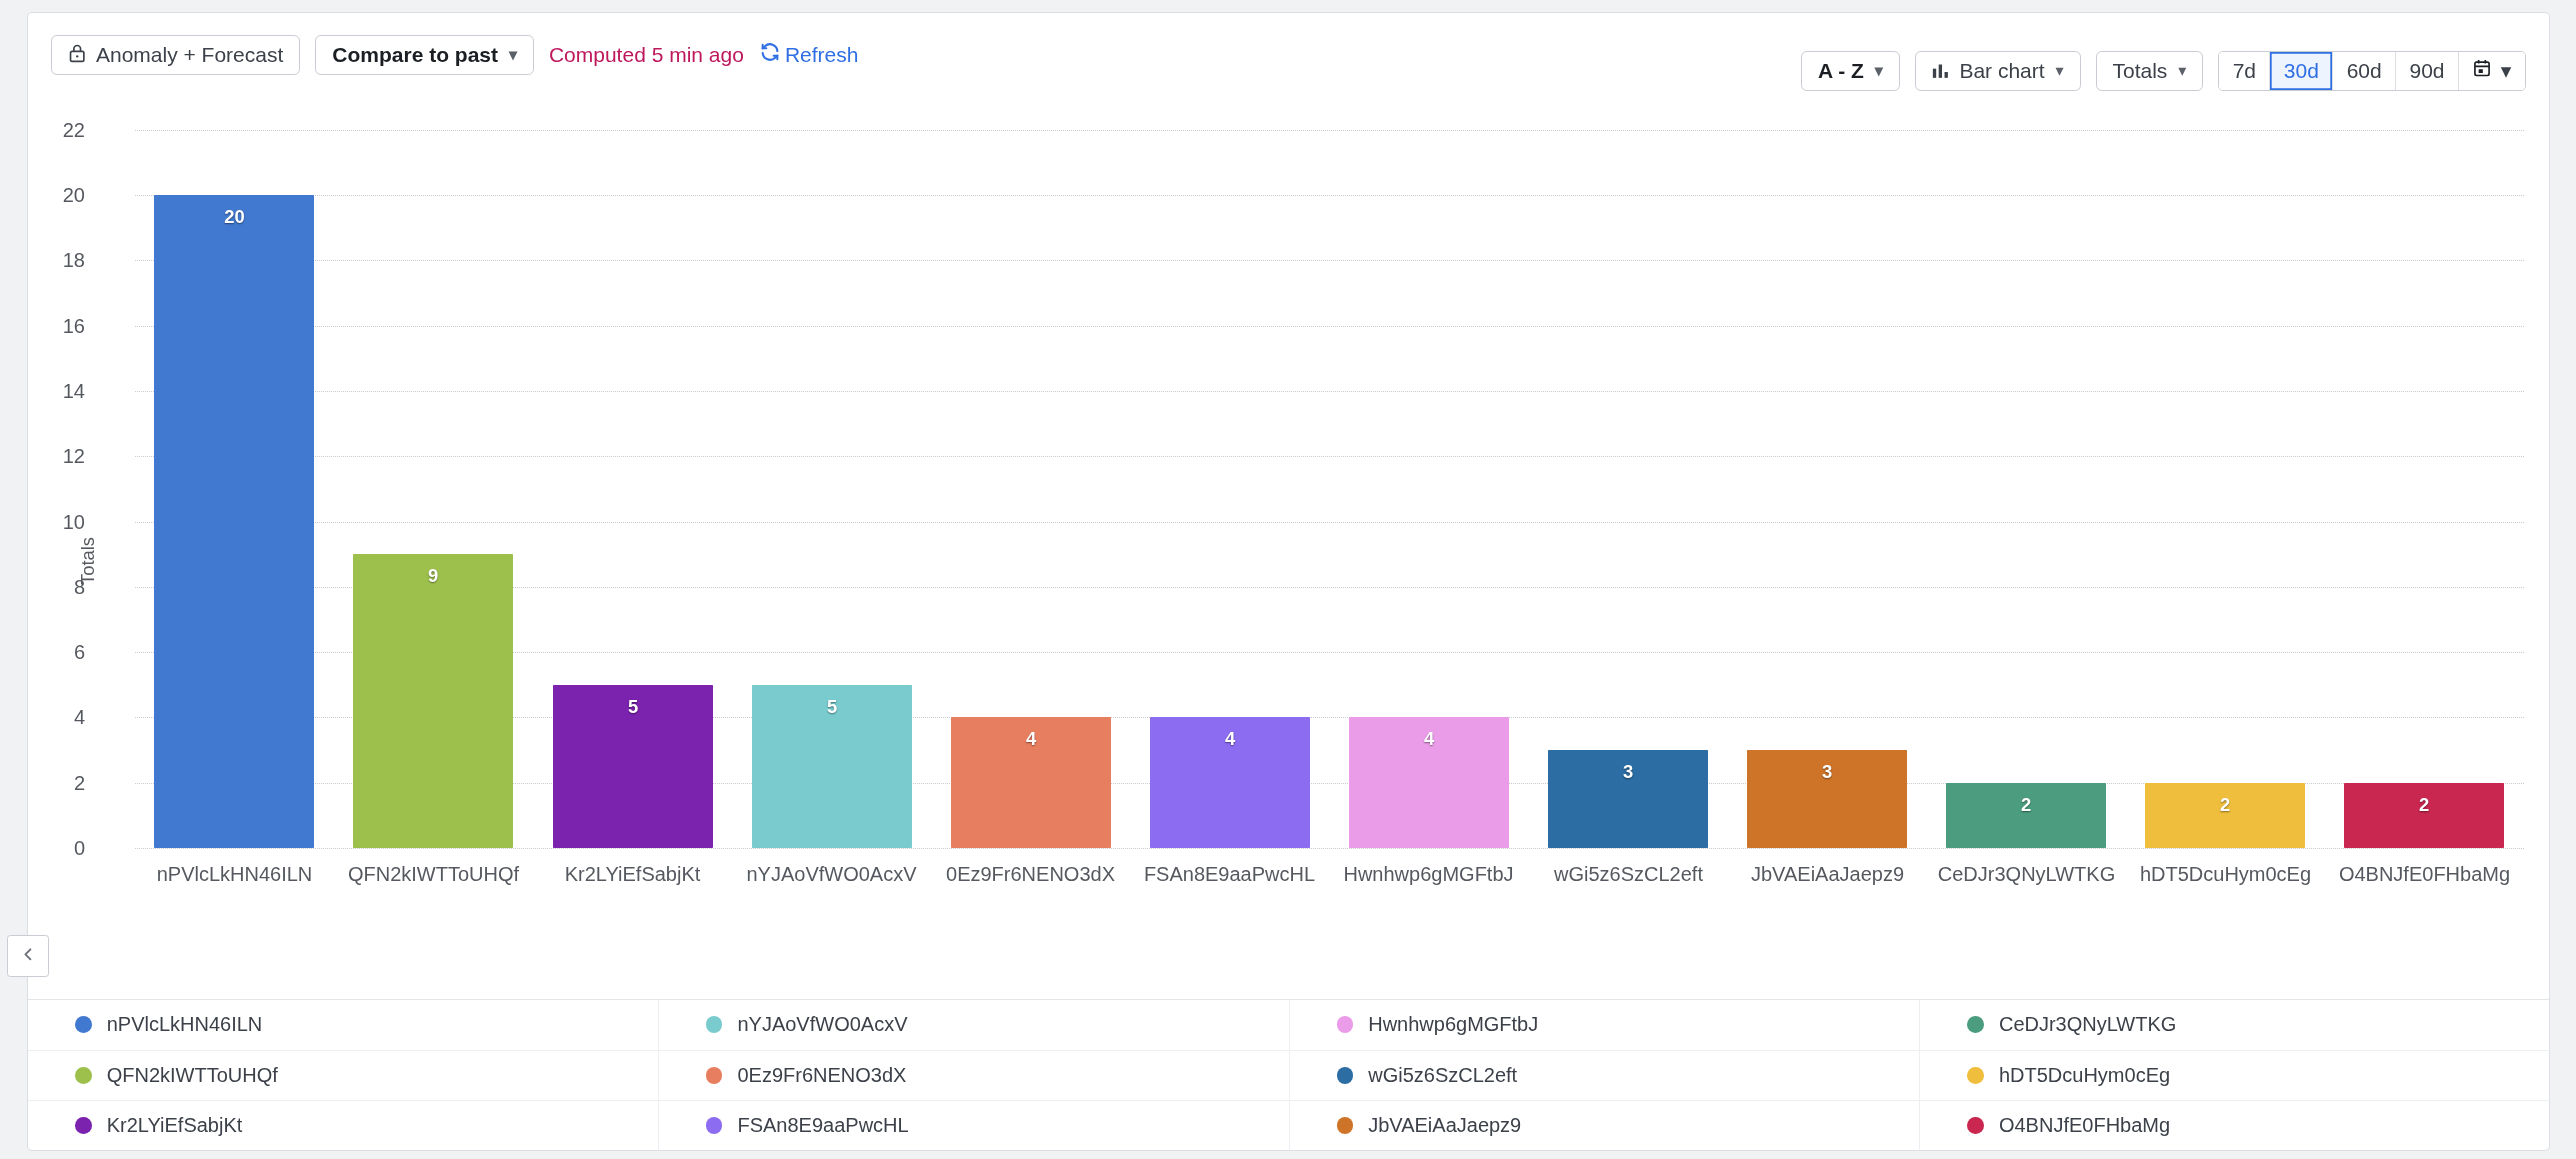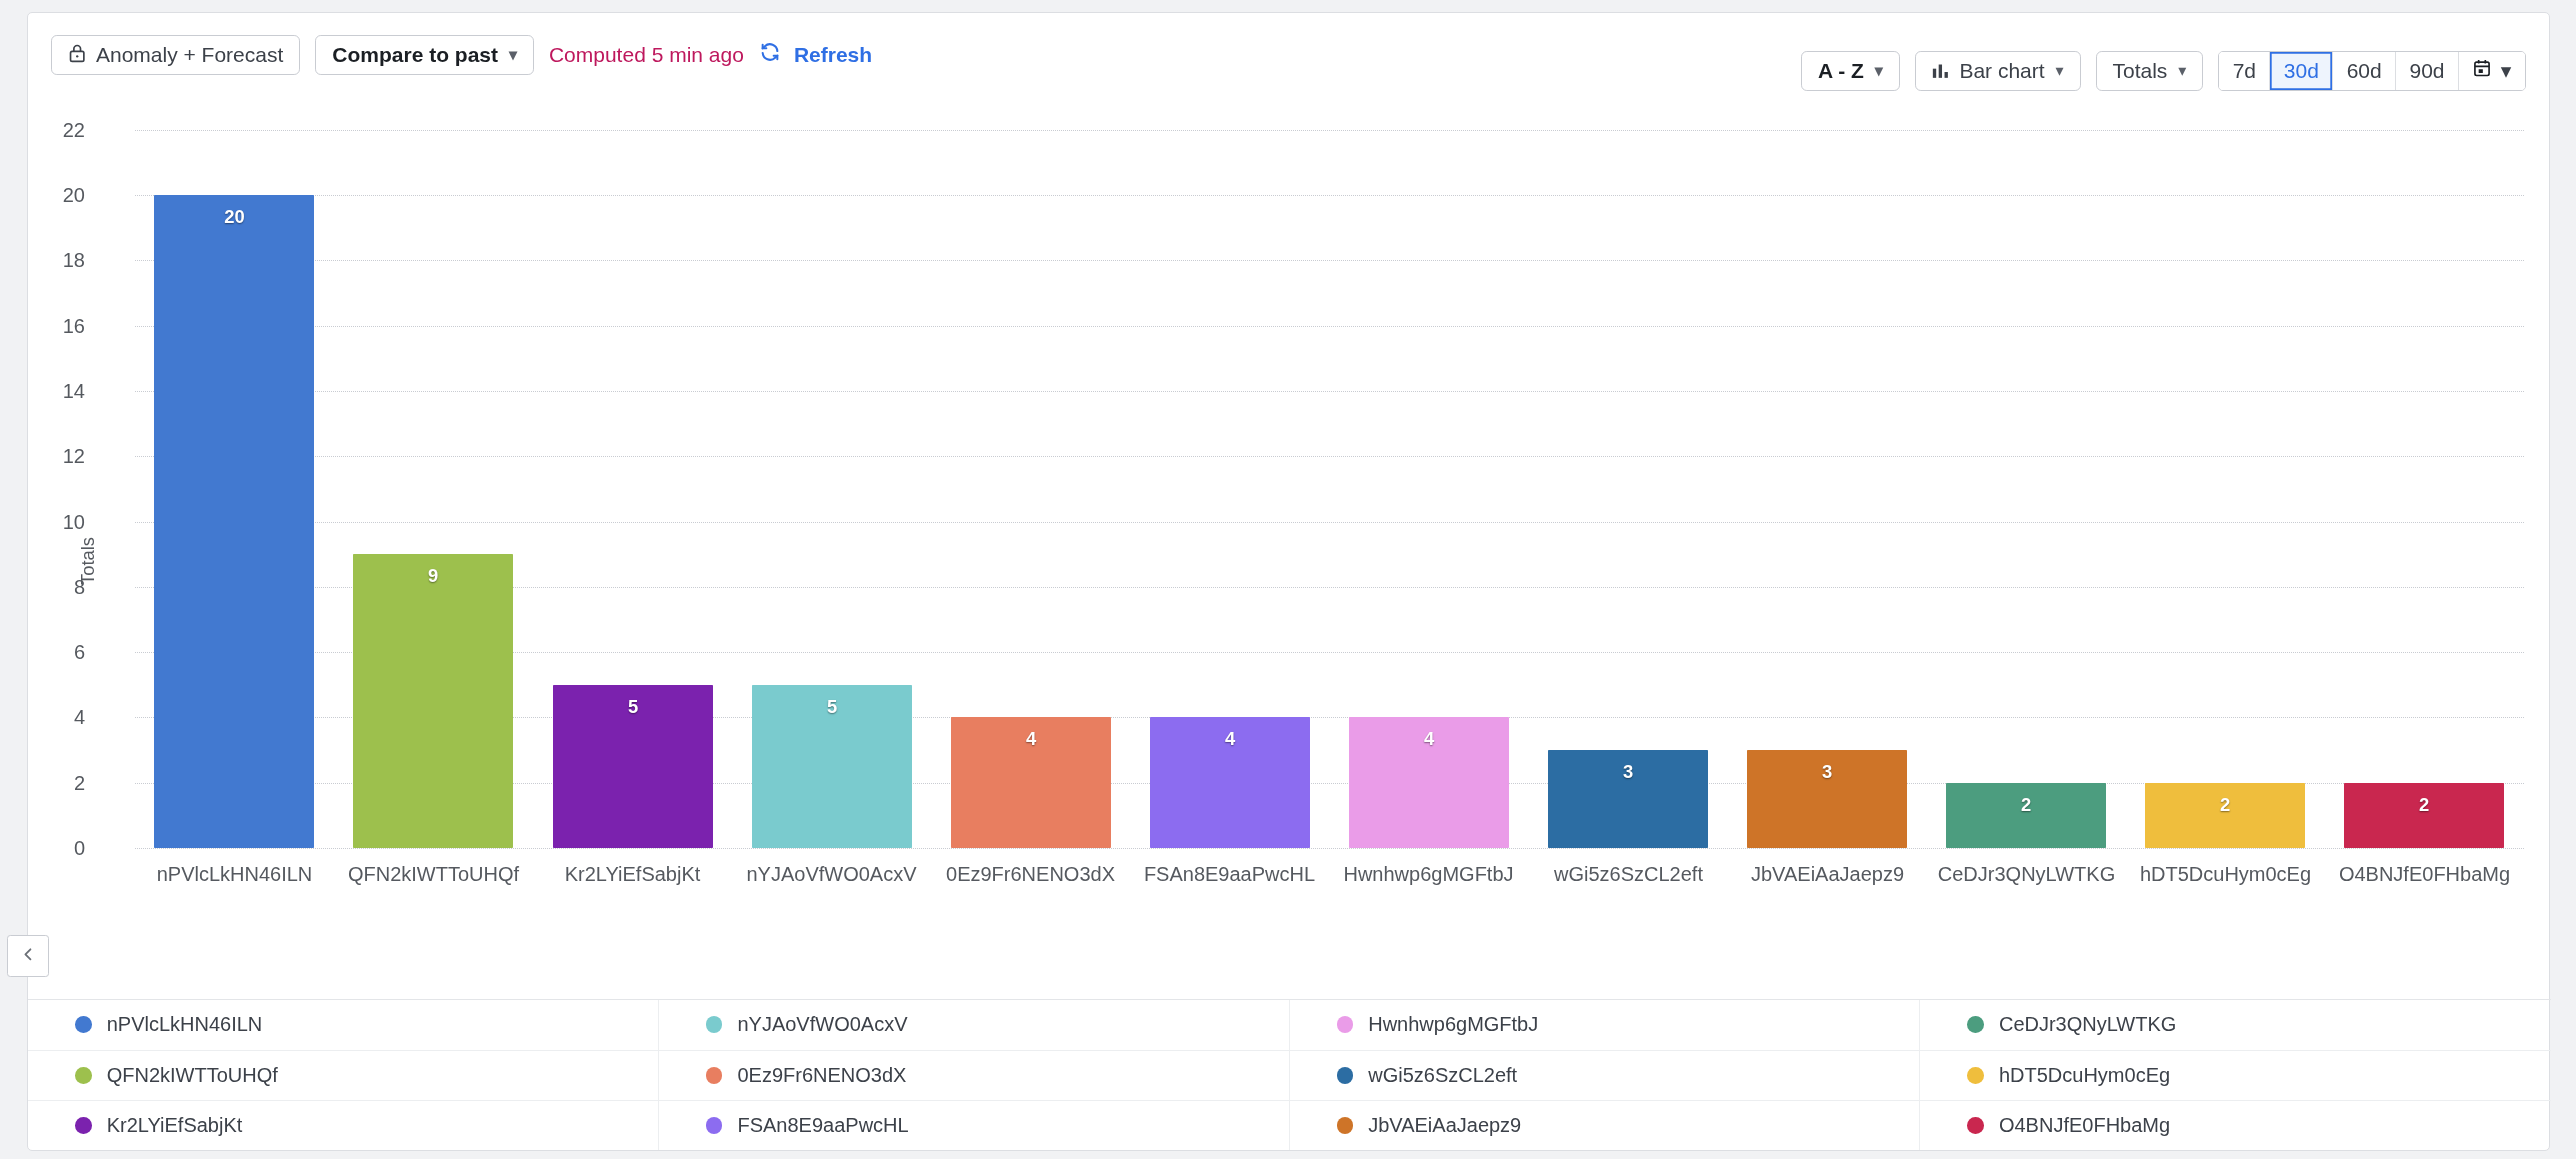--- a/index.html
+++ b/index.html
@@ -46,22 +46,22 @@
     white-space: nowrap;
     cursor: pointer;
     line-height: 1;
   }
   .btn.bold { font-weight: 700; color: #1b1f24; }
   .btn .chev { font-size: 16px; color: #5b6069; margin-left: 1.7px; }
   .plain-text {
     font-size: 21px; color: #be185d; white-space: nowrap;
   }
   .link {
-    display: inline-flex; align-items: center; gap: 13px;
-    font-size: 21px; color: #2f6fe4; font-weight: 700;
+    display: inline-flex; align-items: center; gap: 4px;
+    font-size: 21px; color: #2f6fe4; font-weight: 400;
     cursor: pointer; white-space: nowrap; text-align: right;
   }
 
   
   .seg {
     display: inline-flex; align-items: stretch;
     height: 40px;
     border: 0.8px solid #c9ccd2;
     border-radius: 5px;
     overflow: hidden;

